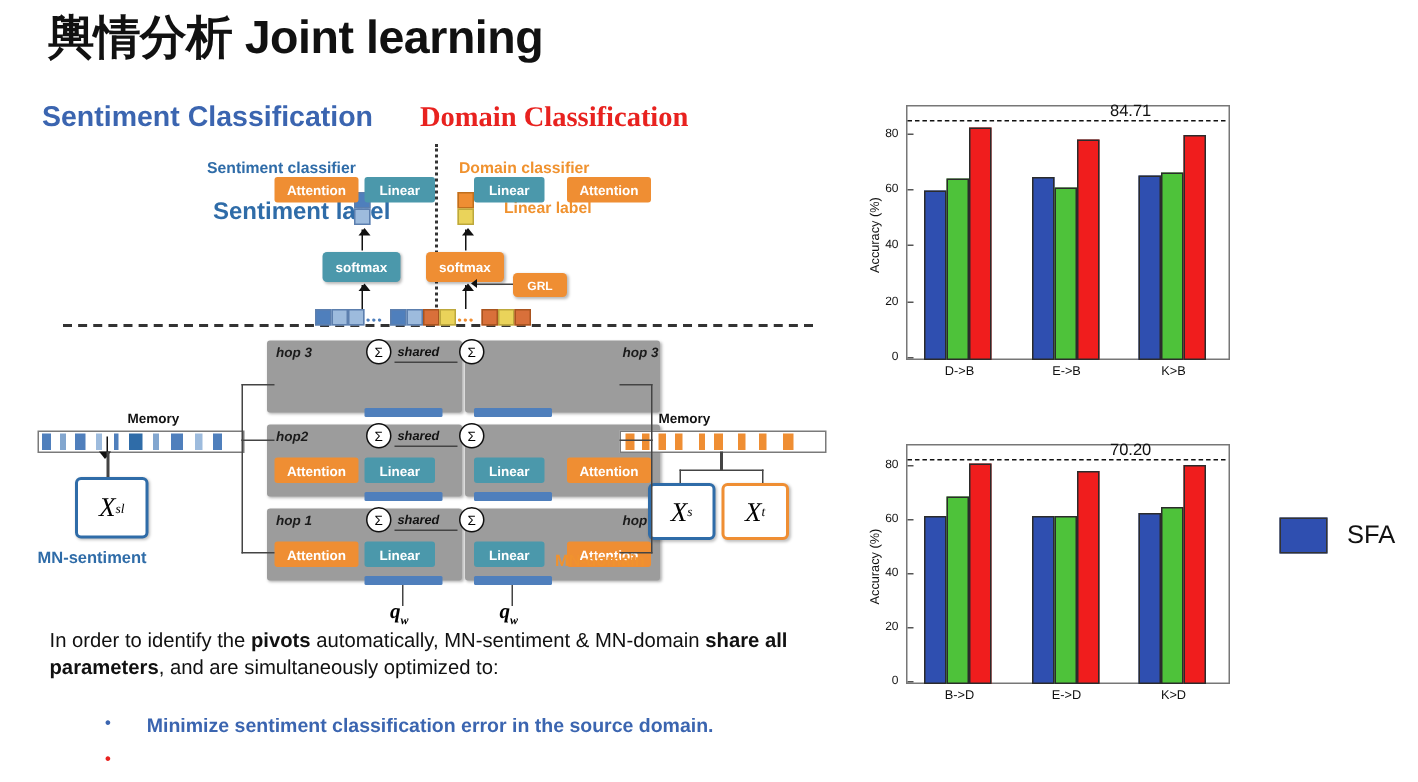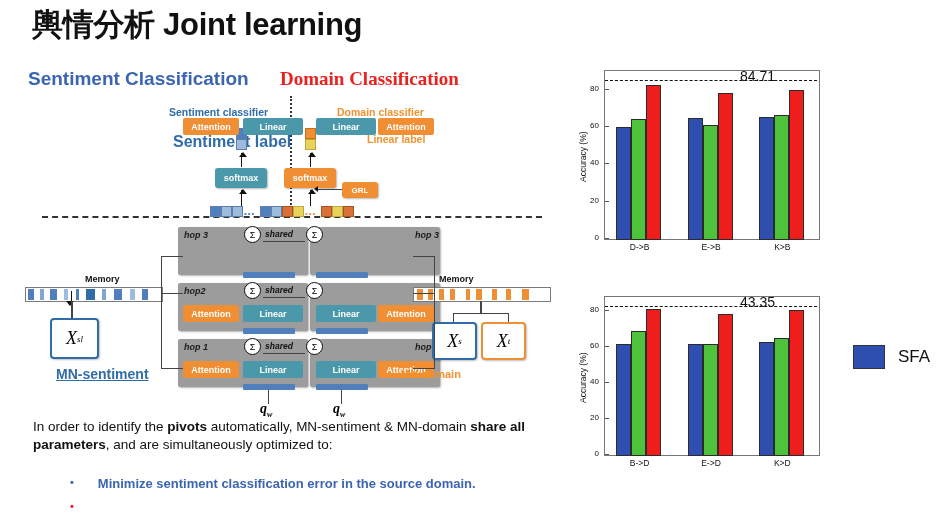--- a/index.html
+++ b/index.html
@@ -14,21 +14,21 @@
   #sentiment-heading{position:absolute;left:28px;top:68px;font-size:19px;font-weight:bold;color:#3b65b0;text-align:center;}
   #domain-heading{position:absolute;left:280px;top:68px;font-size:19px;font-weight:bold;color:#e8221f;font-family:Liberation Serif, serif;}
 
   
   #diagram{position:absolute;left:20px;top:96px;width:545px;height:320px;}
   .mid-divider{position:absolute;left:270px;top:0px;width:0;height:116px;
     border-left:2px dotted #333;}
   .h-divider{position:absolute;left:22px;top:120px;width:500px;height:0;
     border-top:2px dashed #333;}
 
-  .lbl{position:absolute;font-weight:bold;white-space:nowrap;margin-left:31px;}
+  .lbl{position:absolute;font-weight:bold;white-space:nowrap;}
   .lbl.blue{color:#2f6ca8;}
   .lbl.orange{color:#f0922f;}
 
   .sm-sq{position:absolute;width:9px;height:9px;border:1px solid #5c7fae;}
   .sm-sq.b1{background:#4f7fbc;}
   .sm-sq.b2{background:#9dbbdd;}
   .sm-sq.o1{background:#ef8e33;border-color:#c06f1d;}
   .sm-sq.o2{background:#ead35a;border-color:#bda83d;}
   .sm-sq.o3{background:#d9703a;border-color:#a9541f;}
 
@@ -39,21 +39,21 @@
   .softmax.orange{background:#ef8e33;}
   .grl{position:absolute;height:16px;width:36px;border-radius:3px;background:#ef8e33;
     color:#fff;font-size:8px;font-weight:bold;display:flex;align-items:center;
     justify-content:center;box-shadow:1px 1px 2px rgba(0,0,0,.28);}
 
   .hopbox{position:absolute;width:130px;height:48px;background:#9c9c9c;border-radius:2px;
     box-shadow:1px 1px 2px rgba(0,0,0,.3);}
   .hoplbl{position:absolute;font-size:9px;font-style:italic;font-weight:bold;color:#1b1b1b;}
   .att{position:absolute;top:22px;width:56px;height:17px;background:#ef8e33;border-radius:2px;
     color:#fff;font-size:9px;font-weight:bold;display:flex;align-items:center;justify-content:center;}
-  .lin{position:absolute;top:22px;width:60px;height:17px;background:#4b98ab;border-radius:2px;
+  .lin{position:absolute;top:22px;width:47px;height:17px;background:#4b98ab;border-radius:2px;
     color:#fff;font-size:9px;font-weight:bold;display:flex;align-items:center;justify-content:center;}
   .sigma{position:absolute;width:15px;height:15px;border-radius:50%;border:1.3px solid #111;
     background:#fff;font-size:9px;display:flex;align-items:center;justify-content:center;}
   .shared{position:absolute;font-size:8.5px;font-weight:bold;font-style:italic;color:#111;}
   .bluebar{position:absolute;width:52px;height:6px;background:#4f7fbc;border-radius:1px;}
 
   .memlbl{position:absolute;font-size:9px;font-weight:bold;color:#111;}
   .memstrip{position:absolute;height:13px;border:1px solid #7a7a7a;background:#fff;}
   .memcell{position:absolute;top:1px;height:11px;}
   .xbox{position:absolute;border:2.4px solid #2f6ca8;border-radius:4px;background:#fff;
@@ -83,21 +83,21 @@
   .bdot{font-size:11px;}
 
   
   .chart{position:absolute;background:#fff;}
   .plot{position:absolute;border:1px solid #777;background:#fff;}
   .ytick{position:absolute;font-size:8px;color:#111;text-align:right;width:18px;}
   .ytickmark{position:absolute;width:4px;height:1px;background:#555;}
   .xtick{position:absolute;font-size:8.5px;color:#111;text-align:center;}
   .bar{position:absolute;border:1px solid #2b2b2b;}
   .dashline{position:absolute;border-top:1.6px dashed #111;}
-  .dashlbl{position:absolute;font-size:14px;color:#111;padding-left:43px;}
+  .dashlbl{position:absolute;font-size:11px;color:#111;padding-left:43px;}
   .ylabel{position:absolute;font-size:8.5px;color:#111;
     transform:rotate(-90deg);transform-origin:left top;white-space:nowrap;}
 
   #legend{position:absolute;left:832px;top:345px;}
   .legrow{display:flex;align-items:center;gap:13px;margin-bottom:24px;padding-left:21px;}
   .legsw{width:30px;height:22px;border:1px solid #333;}
   .legtxt{font-size:17px;color:#111;}
 </style>
 </head>
 <body>
@@ -207,21 +207,21 @@
     <div class="memcell" style="left:50px;width:3px;background:#4f7fbc;"></div>
     <div class="memcell" style="left:60px;width:9px;background:#2f6ca8;"></div>
     <div class="memcell" style="left:76px;width:4px;background:#82a6cf;"></div>
     <div class="memcell" style="left:88px;width:8px;background:#4f7fbc;"></div>
     <div class="memcell" style="left:104px;width:5px;background:#9dbbdd;"></div>
     <div class="memcell" style="left:116px;width:6px;background:#4f7fbc;"></div>
   </div>
   <div class="arrow-v" style="left:52px;top:209px;height:14px;transform:rotate(180deg);transform-origin:top left;"></div>
   <div class="line" style="left:51px;top:205px;width:1.6px;height:18px;"></div>
   <div class="xbox" style="left:30px;top:222px;width:45px;height:37px;">X<sub>s</sub><sup>l</sup></div>
-  <div class="lbl blue" style="left:5px;top:270px;font-size:14px;text-decoration:underline;">MN-sentiment</div>
+  <div class="lbl blue" style="left:5px;top:270px;font-size:11px;">MN-sentiment</div>
 
   <div class="memlbl" style="left:419px;top:178px;">Memory</div>
   <div class="memstrip" style="left:393px;top:191px;width:136px;">
     <div class="memcell" style="left:3px;width:6px;background:#ef8e33;"></div>
     <div class="memcell" style="left:14px;width:5px;background:#ef8e33;"></div>
     <div class="memcell" style="left:25px;width:5px;background:#ef8e33;"></div>
     <div class="memcell" style="left:36px;width:5px;background:#ef8e33;"></div>
     <div class="memcell" style="left:52px;width:4px;background:#ef8e33;"></div>
     <div class="memcell" style="left:62px;width:6px;background:#ef8e33;"></div>
     <div class="memcell" style="left:78px;width:5px;background:#ef8e33;"></div>
@@ -307,21 +307,21 @@
     <div class="xtick" style="left: 32px; top: 176px; width: 71.3333px;">B-&gt;D</div>
     <div class="bar" style="left: 115.5px; top: 61.5795px; width: 13px; height: 110.42px; background: rgb(47, 79, 176);"></div>
     <div class="bar" style="left: 130.5px; top: 61.5795px; width: 13px; height: 110.42px; background: rgb(78, 194, 58);"></div>
     <div class="bar" style="left: 145.5px; top: 32.4932px; width: 13px; height: 139.507px; background: rgb(240, 29, 29);"></div>
     <div class="xtick" style="left: 103.333px; top: 176px; width: 71.3333px;">E-&gt;D</div>
     <div class="bar" style="left: 186.833px; top: 59.7841px; width: 13px; height: 112.216px; background: rgb(47, 79, 176);"></div>
     <div class="bar" style="left: 201.833px; top: 55.6545px; width: 13px; height: 116.345px; background: rgb(78, 194, 58);"></div>
     <div class="bar" style="left: 216.833px; top: 28.3636px; width: 13px; height: 143.636px; background: rgb(240, 29, 29);"></div>
     <div class="xtick" style="left: 174.667px; top: 176px; width: 71.3333px;">K&gt;D</div>
     <div class="dashline" style="left: 33px; top: 23.5339px; width: 212px;"></div>
-    <div class="dashlbl" style="left: 125px; top: 11.5339px;">43.35</div>
+    <div class="dashlbl" style="left: 125px; top: 11.5339px;">70.20</div>
   </div>
 
 <div id="legend">
     <div class="legrow">
       <div class="legsw" style="background: rgb(47, 79, 176);"></div>
       <div class="legtxt">SFA</div>
     </div>
   </div>
 
 </body></html>

